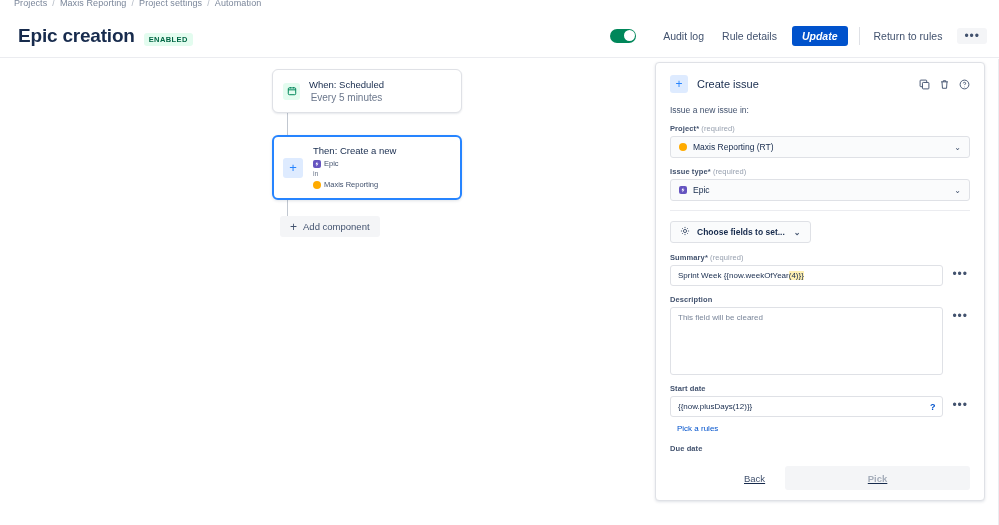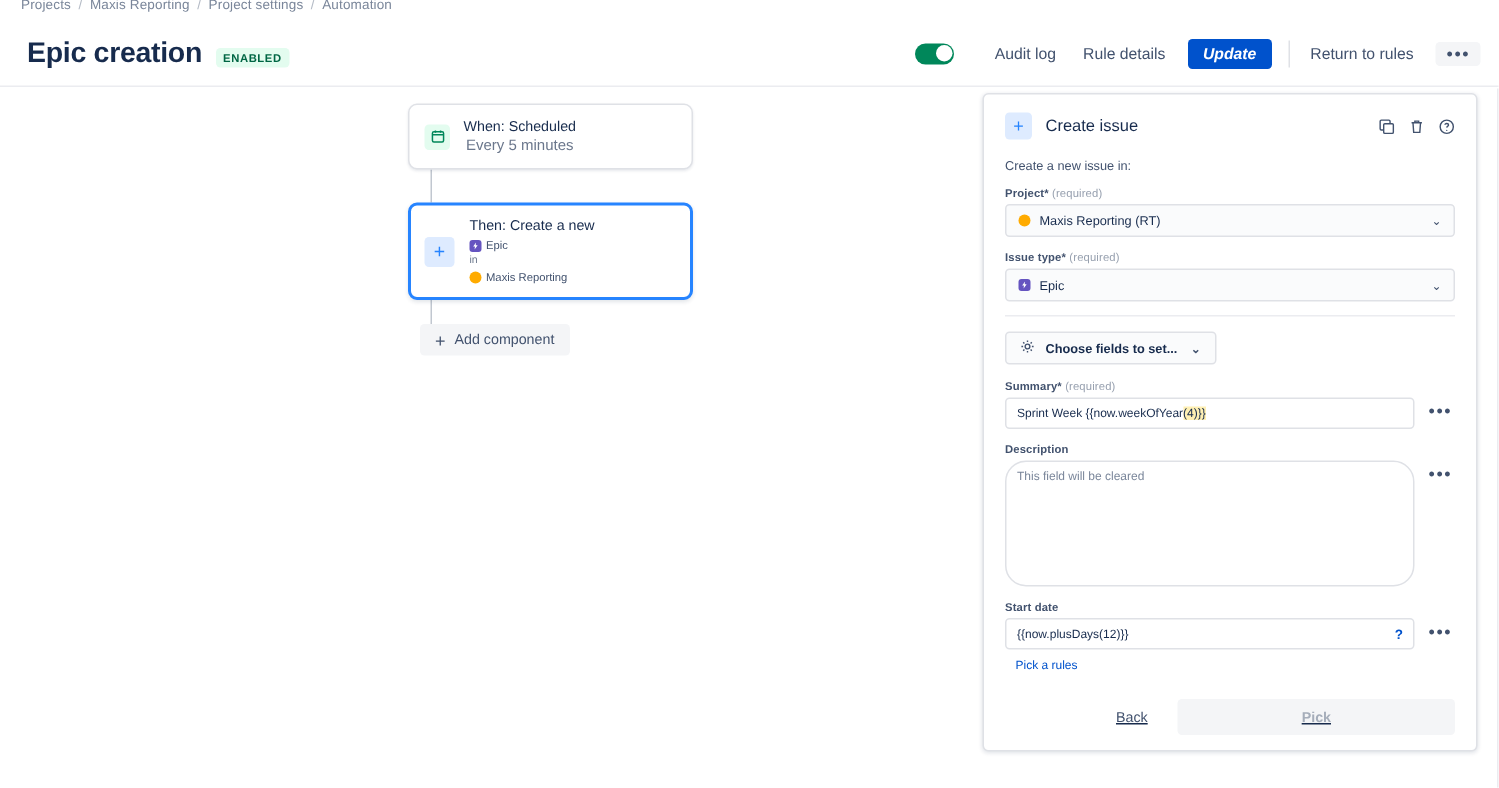--- a/index.html
+++ b/index.html
@@ -189,22 +189,22 @@
   .input-row { display: flex; align-items: flex-start; gap: 7px; }
   .text-input {
     flex: 1 1 auto; height: 21px;
     border: 1px solid #DFE1E6; border-radius: 3px; background: #fff;
     display: flex; align-items: center; padding: 0 7px;
     font-size: 8px; color: #172B4D; cursor: text; overflow: hidden;
     white-space: nowrap; position: relative;
   }
   .hl { background: #FFF0B3; }
   .textarea {
-    flex: 1 1 auto; height: 84px;
-    border: 1px solid #DFE1E6; border-radius: 14px; background: #fff;
+    flex: 1 1 auto; height: 68px;
+    border: 1px solid #DFE1E6; border-radius: 3px; background: #fff;
     padding: 5px 7px; font-size: 8px; color: #7A869A; cursor: text;
   }
   .kebab {
     color: #42526E; font-size: 12px; letter-spacing: 1px;
     line-height: 18px; cursor: pointer; padding: 0 2px;
     flex: 0 0 auto; user-select: none;
   }
   .help-q {
     color: #0052CC; font-size: 9px; font-weight: 700;
     margin-left: auto; cursor: pointer; flex: 0 0 auto;
@@ -331,21 +331,21 @@
         <span class="ico-btn">
           <svg width="11" height="11" viewBox="0 0 14 14" fill="none" stroke="currentColor" stroke-width="1.2">
             <circle cx="7" cy="7" r="5.6"></circle>
             <path d="M5.5 5.4c0-1.6 3-1.6 3 .1 0 1.1-1.4 1.1-1.5 2.2"></path>
             <circle cx="7" cy="10.1" r=".55" fill="currentColor" stroke="none"></circle>
           </svg>
         </span>
       </div>
     </div>
 
-    <div class="panel-sub">Create a new issue in:</div>
+    <div class="panel-sub">Issue a new issue in:</div>
 
     
     <div class="field">
       <label class="flabel">
         <span>Project</span><span>*</span>
         <span class="req">(required)</span>
       </label>
       <div class="select">
         <span class="chip-icon chip-proj"></span>
         <span>Maxis Reporting (RT)</span>

